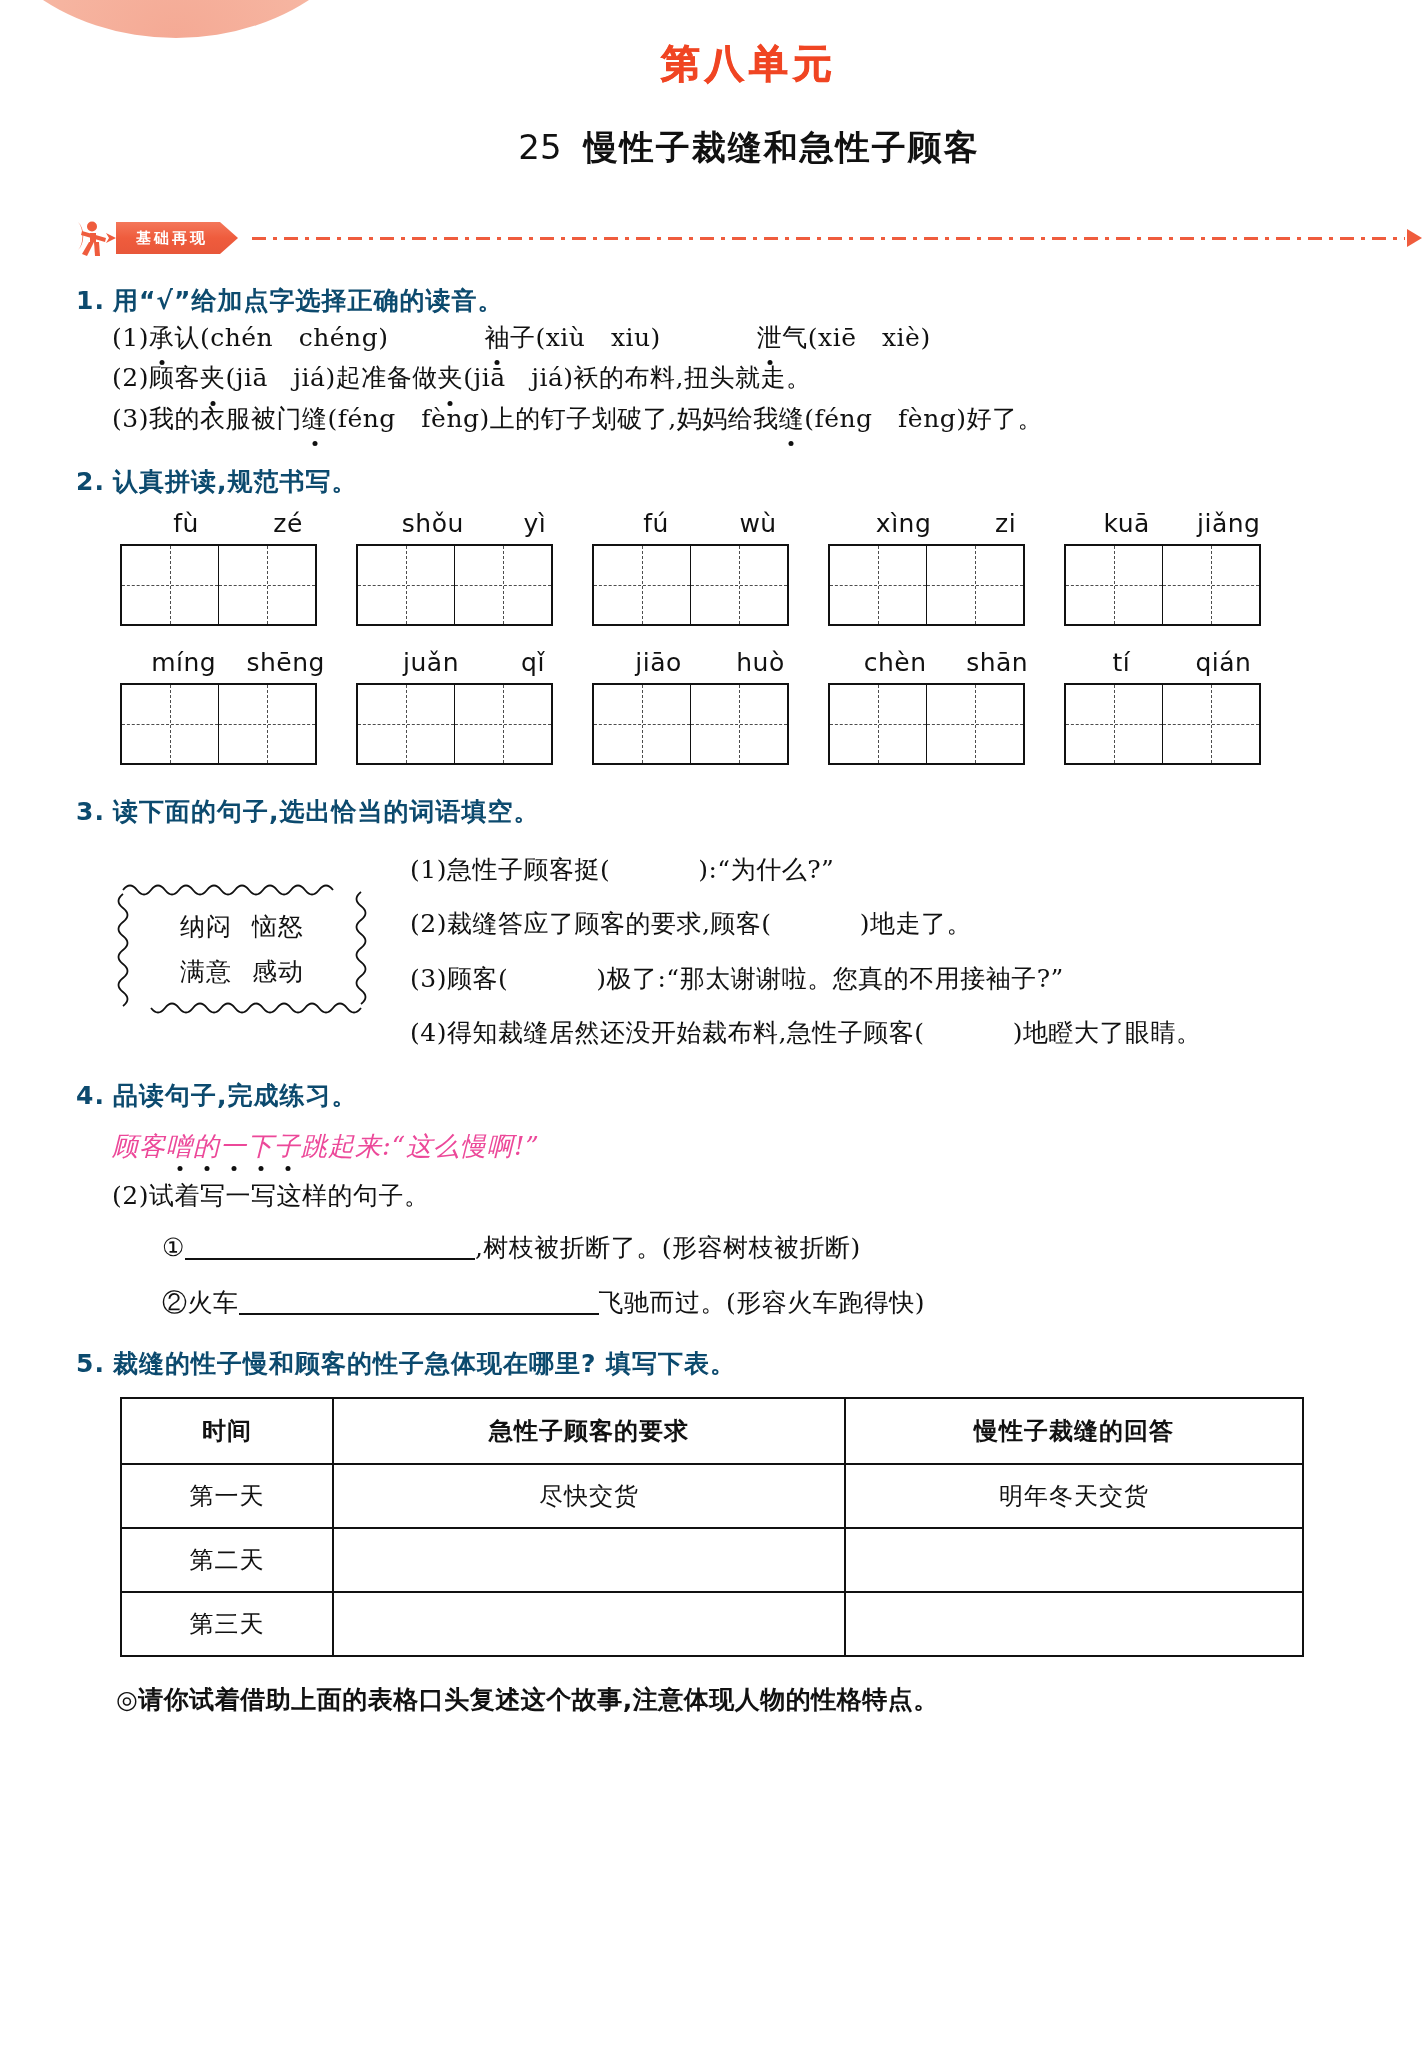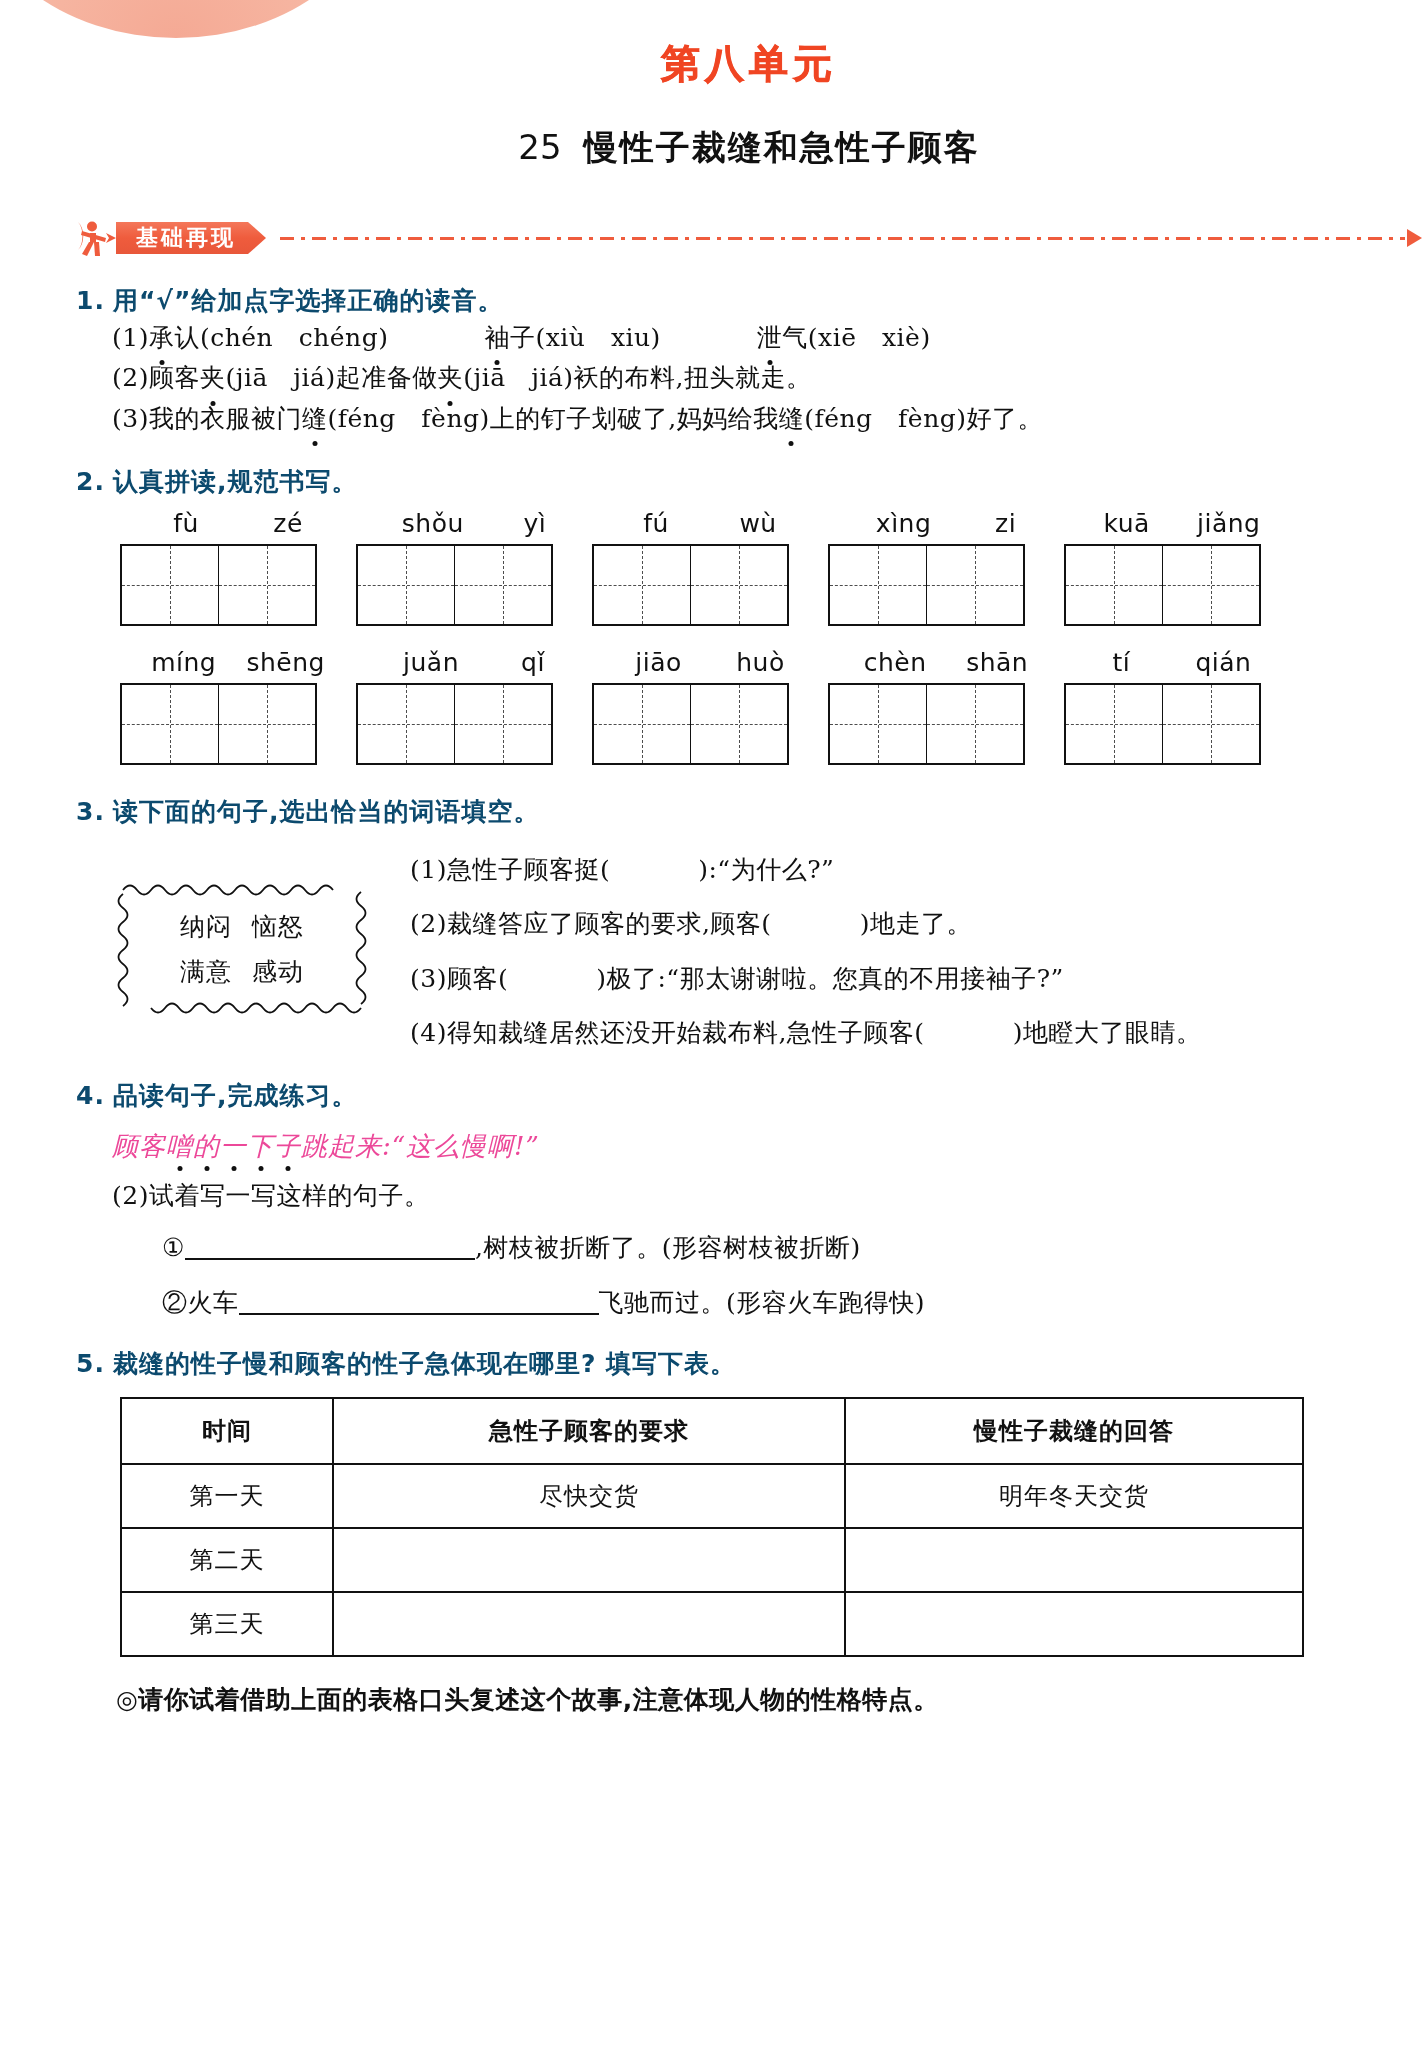--- a/index.html
+++ b/index.html
@@ -72,21 +72,21 @@
   .banner-tag {
     position: relative;
     flex: 0 0 auto;
     height: 32px;
     margin-left: -4px;
     padding: 0 30px 0 20px;
     display: flex;
     align-items: center;
     background: linear-gradient(180deg,#f4775a 0%, #ef5c3d 50%, #e8573a 100%);
     color: #ffffff;
-    font-size: 22px;
+    font-size: 15px;
     font-weight: 700;
     letter-spacing: 3px;
     clip-path: polygon(0 0, calc(100% - 18px) 0, 100% 50%, calc(100% - 18px) 100%, 0 100%);
   }
   .banner-line {
     flex: 1 1 auto;
     height: 3px;
     margin-left: 14px;
     background-image: repeating-linear-gradient(to right,
       #ef5c3d 0px, #ef5c3d 14px,

